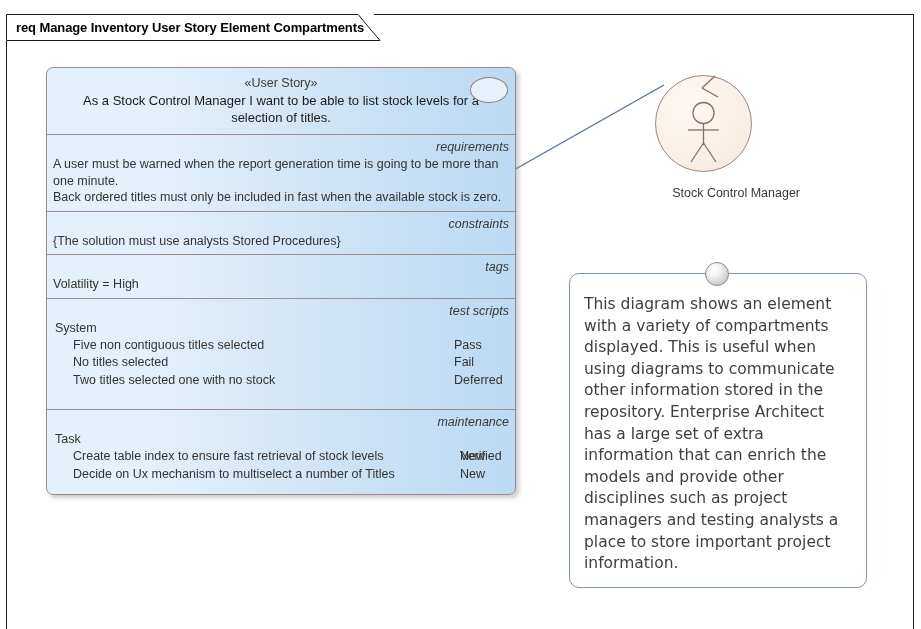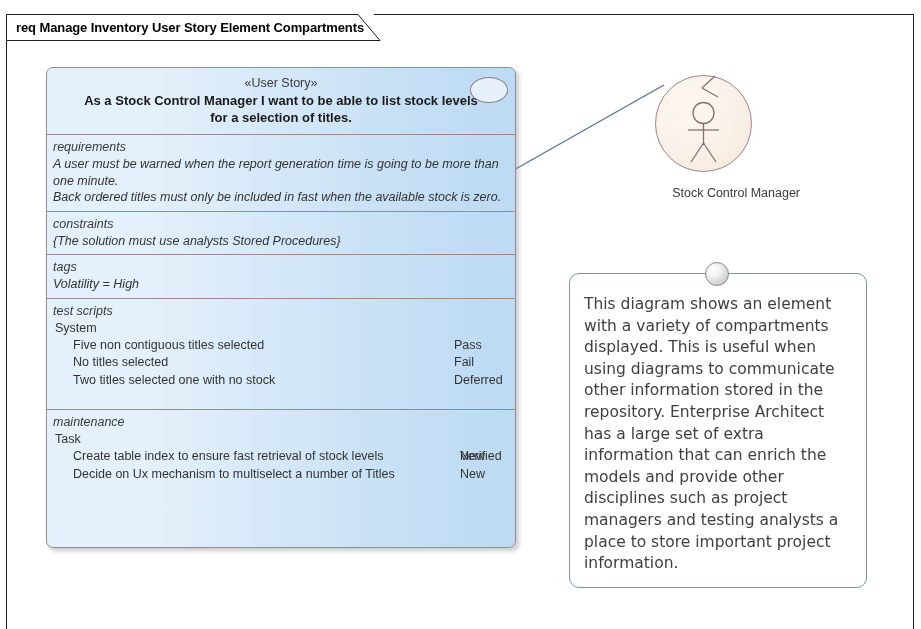--- a/index.html
+++ b/index.html
@@ -59,66 +59,65 @@
     letter-spacing: -0.1px;
     z-index: 2;
   }
 
   
   #user-story-element {
     position: absolute;
     left: 46px;
     top: 59px;
     width: 470px;
-    height: 481px;
+    height: 428px;
     border: 1px solid #9d8a8a;
     border-radius: 7px;
     box-sizing: border-box;
     background: linear-gradient(to right, #e4f0fb 0%, #e4f0fb 22%, #c5dff5 78%, #bcdaf3 100%);
     box-shadow: 3px 3px 4px rgba(140,140,150,0.45);
     overflow: hidden;
   }
   .compartment {
     position: relative;
     box-sizing: border-box;
     border-bottom: 1px solid #9d8a8a;
     padding: 4px 6px 5px 6px;
   }
   .compartment:last-child { border-bottom: 0; }
   .comp-title {
-    text-align: left;
+    text-align: right;
     font-style: italic;
     font-size: 12.5px;
     color: #3a3a3a;
     line-height: 16px;
     margin-bottom: 1px;
   }
   .comp-line {
     font-size: 12.5px;
     color: #333333;
     line-height: 16.5px;
     white-space: pre-wrap;
-    font-style: italic;
   }
 
   
   #header-compartment {
     padding: 7px 30px 8px 30px;
     min-height: 62px;
   }
   #stereotype {
     text-align: center;
     font-size: 12.5px;
     color: #3a3a3a;
     line-height: 16px;
   }
   #element-name {
     text-align: center;
     font-size: 13px;
-    font-weight: bold;
+    font-weight: normal;
     color: #1a1a1a;
     line-height: 17px;
     margin-top: 1px;
   }
   #requirement-oval-icon {
     position: absolute;
     right: 7px;
     top: 9px;
     width: 36px;
     height: 24px;

